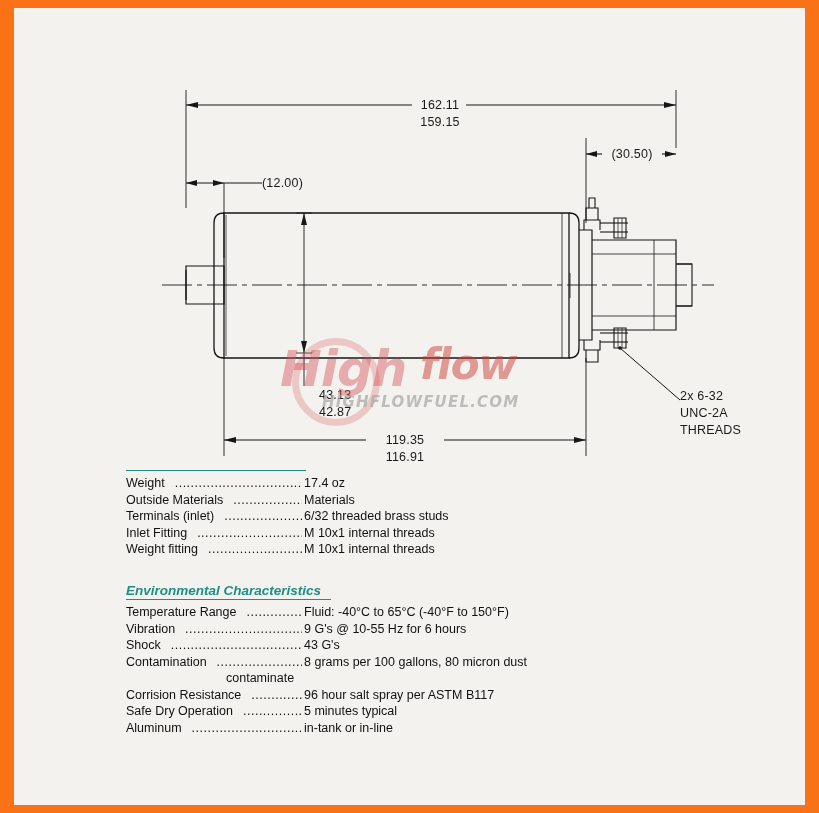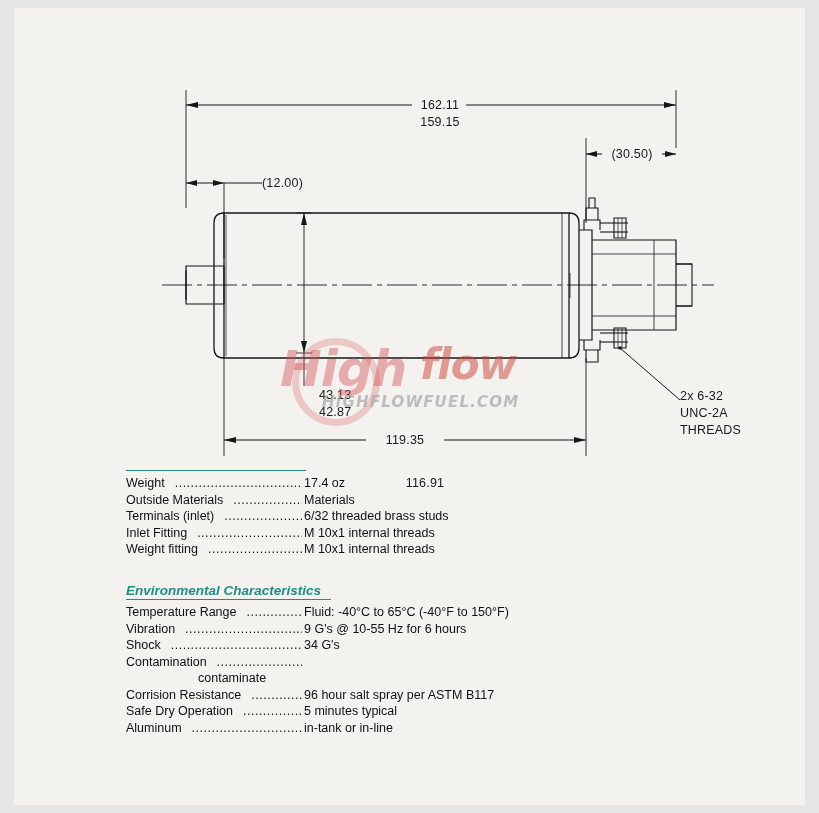--- a/index.html
+++ b/index.html
@@ -10,21 +10,21 @@
   body {
     width: 819px;
     height: 813px;
     font-family: "Liberation Sans", sans-serif;
     overflow: hidden;
   }
   #page {
     position: relative;
     width: 819px;
     height: 813px;
-    background: #e5e5e5;
+    background: #f97316;
   }
   #sheet {
     position: absolute;
     left: 14px;
     top: 8px;
     width: 791px;
     height: 797px;
     background: #f3f2ee;
     overflow: hidden;
   }
@@ -143,21 +143,21 @@
   .spec-name-col {
     width: 178px;
     display: flex;
     flex: 0 0 178px;
     gap: 8px;
   }
   .spec-value {
     flex: 1 1 auto;
   }
   .spec-cont {
-    margin-left: 72px;
+    margin-left: 100px;
     font-size: 12.5px;
     line-height: 16.5px;
     color: #111;
   }
 </style>
 </head>
 <body>
 
 <div id="page">
   <div id="sheet">
@@ -249,21 +249,21 @@
       <div class="dim-text center" style="left:398px; top:107px; width:56px;">159.15</div>
 
       <div class="dim-text center" style="left:588px; top:139px; width:60px;">(30.50)</div>
 
       <div class="dim-text" style="left:248px; top:168px;">(12.00)</div>
 
       <div class="dim-text" style="left:305px; top:380px;">43.13</div>
       <div class="dim-text" style="left:305px; top:397px;">42.87</div>
 
       <div class="dim-text center" style="left:352px; top:425px; width:78px;">119.35</div>
-      <div class="dim-text center" style="left:372px; top:442px; width:78px;margin-top:26px;">116.91</div>
+      <div class="dim-text center" style="left:352px; top:442px; width:78px;">116.91</div>
 
       <div class="dim-text" style="left:666px; top:381px;">2x 6-32</div>
       <div class="dim-text" style="left:666px; top:398px;">UNC-2A</div>
       <div class="dim-text" style="left:666px; top:415px;">THREADS</div>
 
       
       <div id="watermark">
         <div id="wm-circle"></div>
         <div id="wm-high">High</div>
         <div id="wm-flow">flow</div>
@@ -333,28 +333,29 @@
           <span class="spec-dots">.................................................</span>
         </div>
         <span class="spec-value">9 G's @ 10-55 Hz for 6 hours</span>
       </div>
 
       <div class="spec-row">
         <div class="spec-name-col">
           <span class="spec-label">Shock</span>
           <span class="spec-dots">.................................................</span>
         </div>
-        <span class="spec-value">34 G's</span>
+        <span class="spec-value">43 G's</span>
       </div>
 
       <div class="spec-row">
         <div class="spec-name-col">
           <span class="spec-label">Contamination</span>
           <span class="spec-dots">.................................................</span>
         </div>
+        <span class="spec-value">8 grams per 100 gallons, 80 micron dust</span>
       </div>
       <div class="spec-cont">contaminate</div>
 
       <div class="spec-row">
         <div class="spec-name-col">
           <span class="spec-label">Corrision Resistance</span>
           <span class="spec-dots">.................................................</span>
         </div>
         <span class="spec-value">96 hour salt spray per ASTM B117</span>
       </div>

